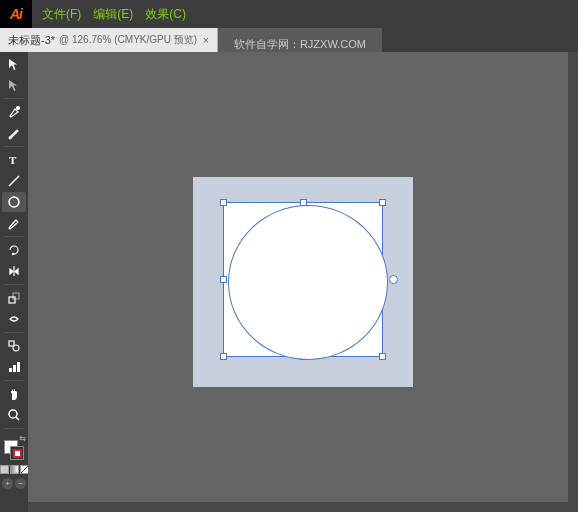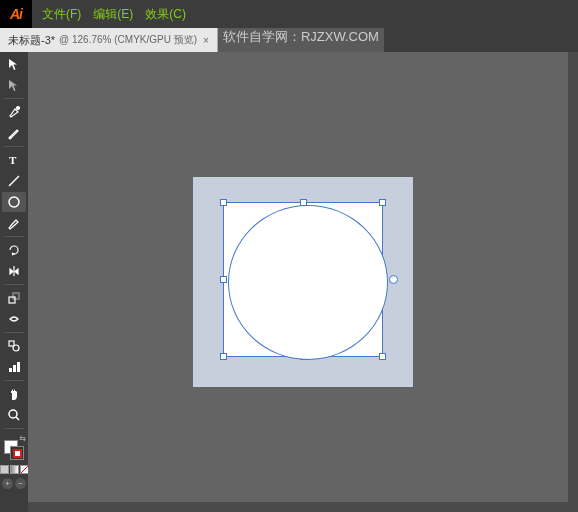--- a/index.html
+++ b/index.html
@@ -37,23 +37,23 @@
       display: flex; align-items: center;
       background: #e8e8e8; height: 24px; padding: 0 8px;
       font-size: 11px; color: #333; cursor: pointer;
       border-right: 1px solid #aaa;
     }
     .tab .tab-close {
       margin-left: 6px; color: #666; font-size: 10px; cursor: pointer;
     }
     .tab-inactive {
       background: #5a5a5a; color: #ccc;
-      padding: 0 5px; height: 24px;
-      display: flex; align-items: flex-start;
-      font-size: 13px; cursor: pointer;
+      padding: 0 16px; height: 24px;
+      display: flex; align-items: flex-end;
+      font-size: 11px; cursor: pointer;
     }
 
     
     #main {
       display: flex; height: calc(512px - 28px - 24px);
     }
 
     
     #toolbar {
       width: 28px; background: #3c3c3c;

